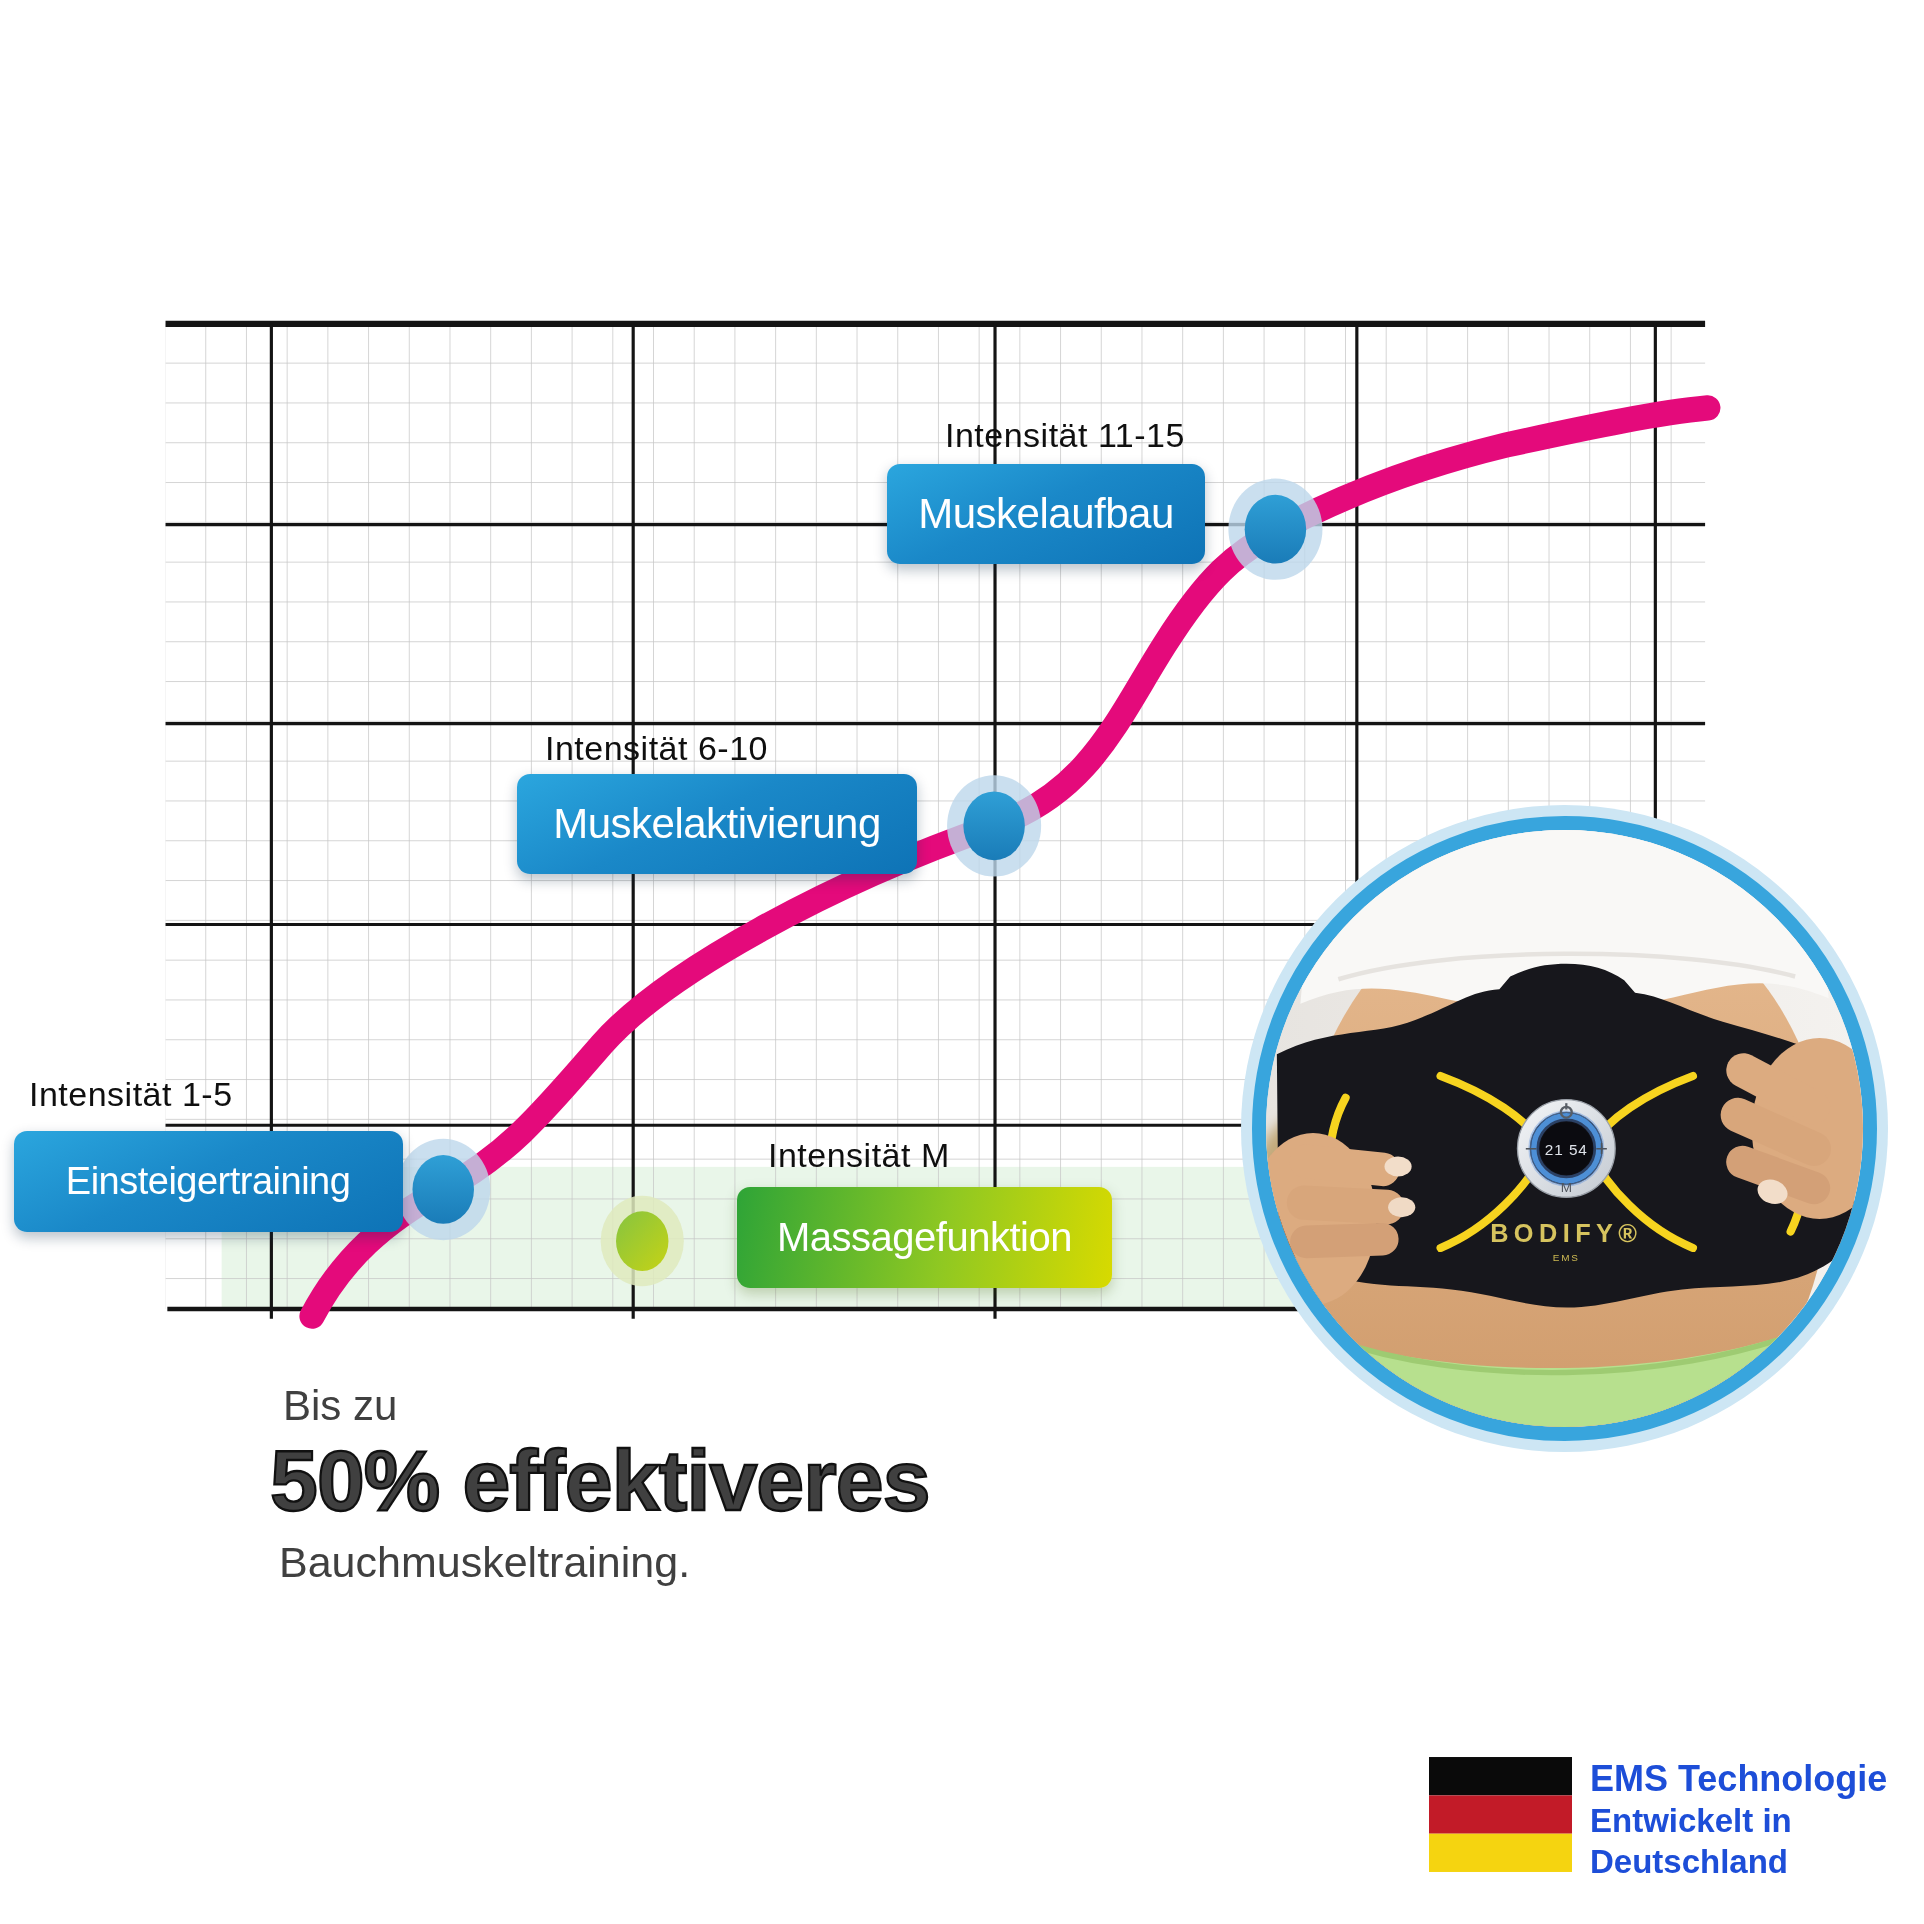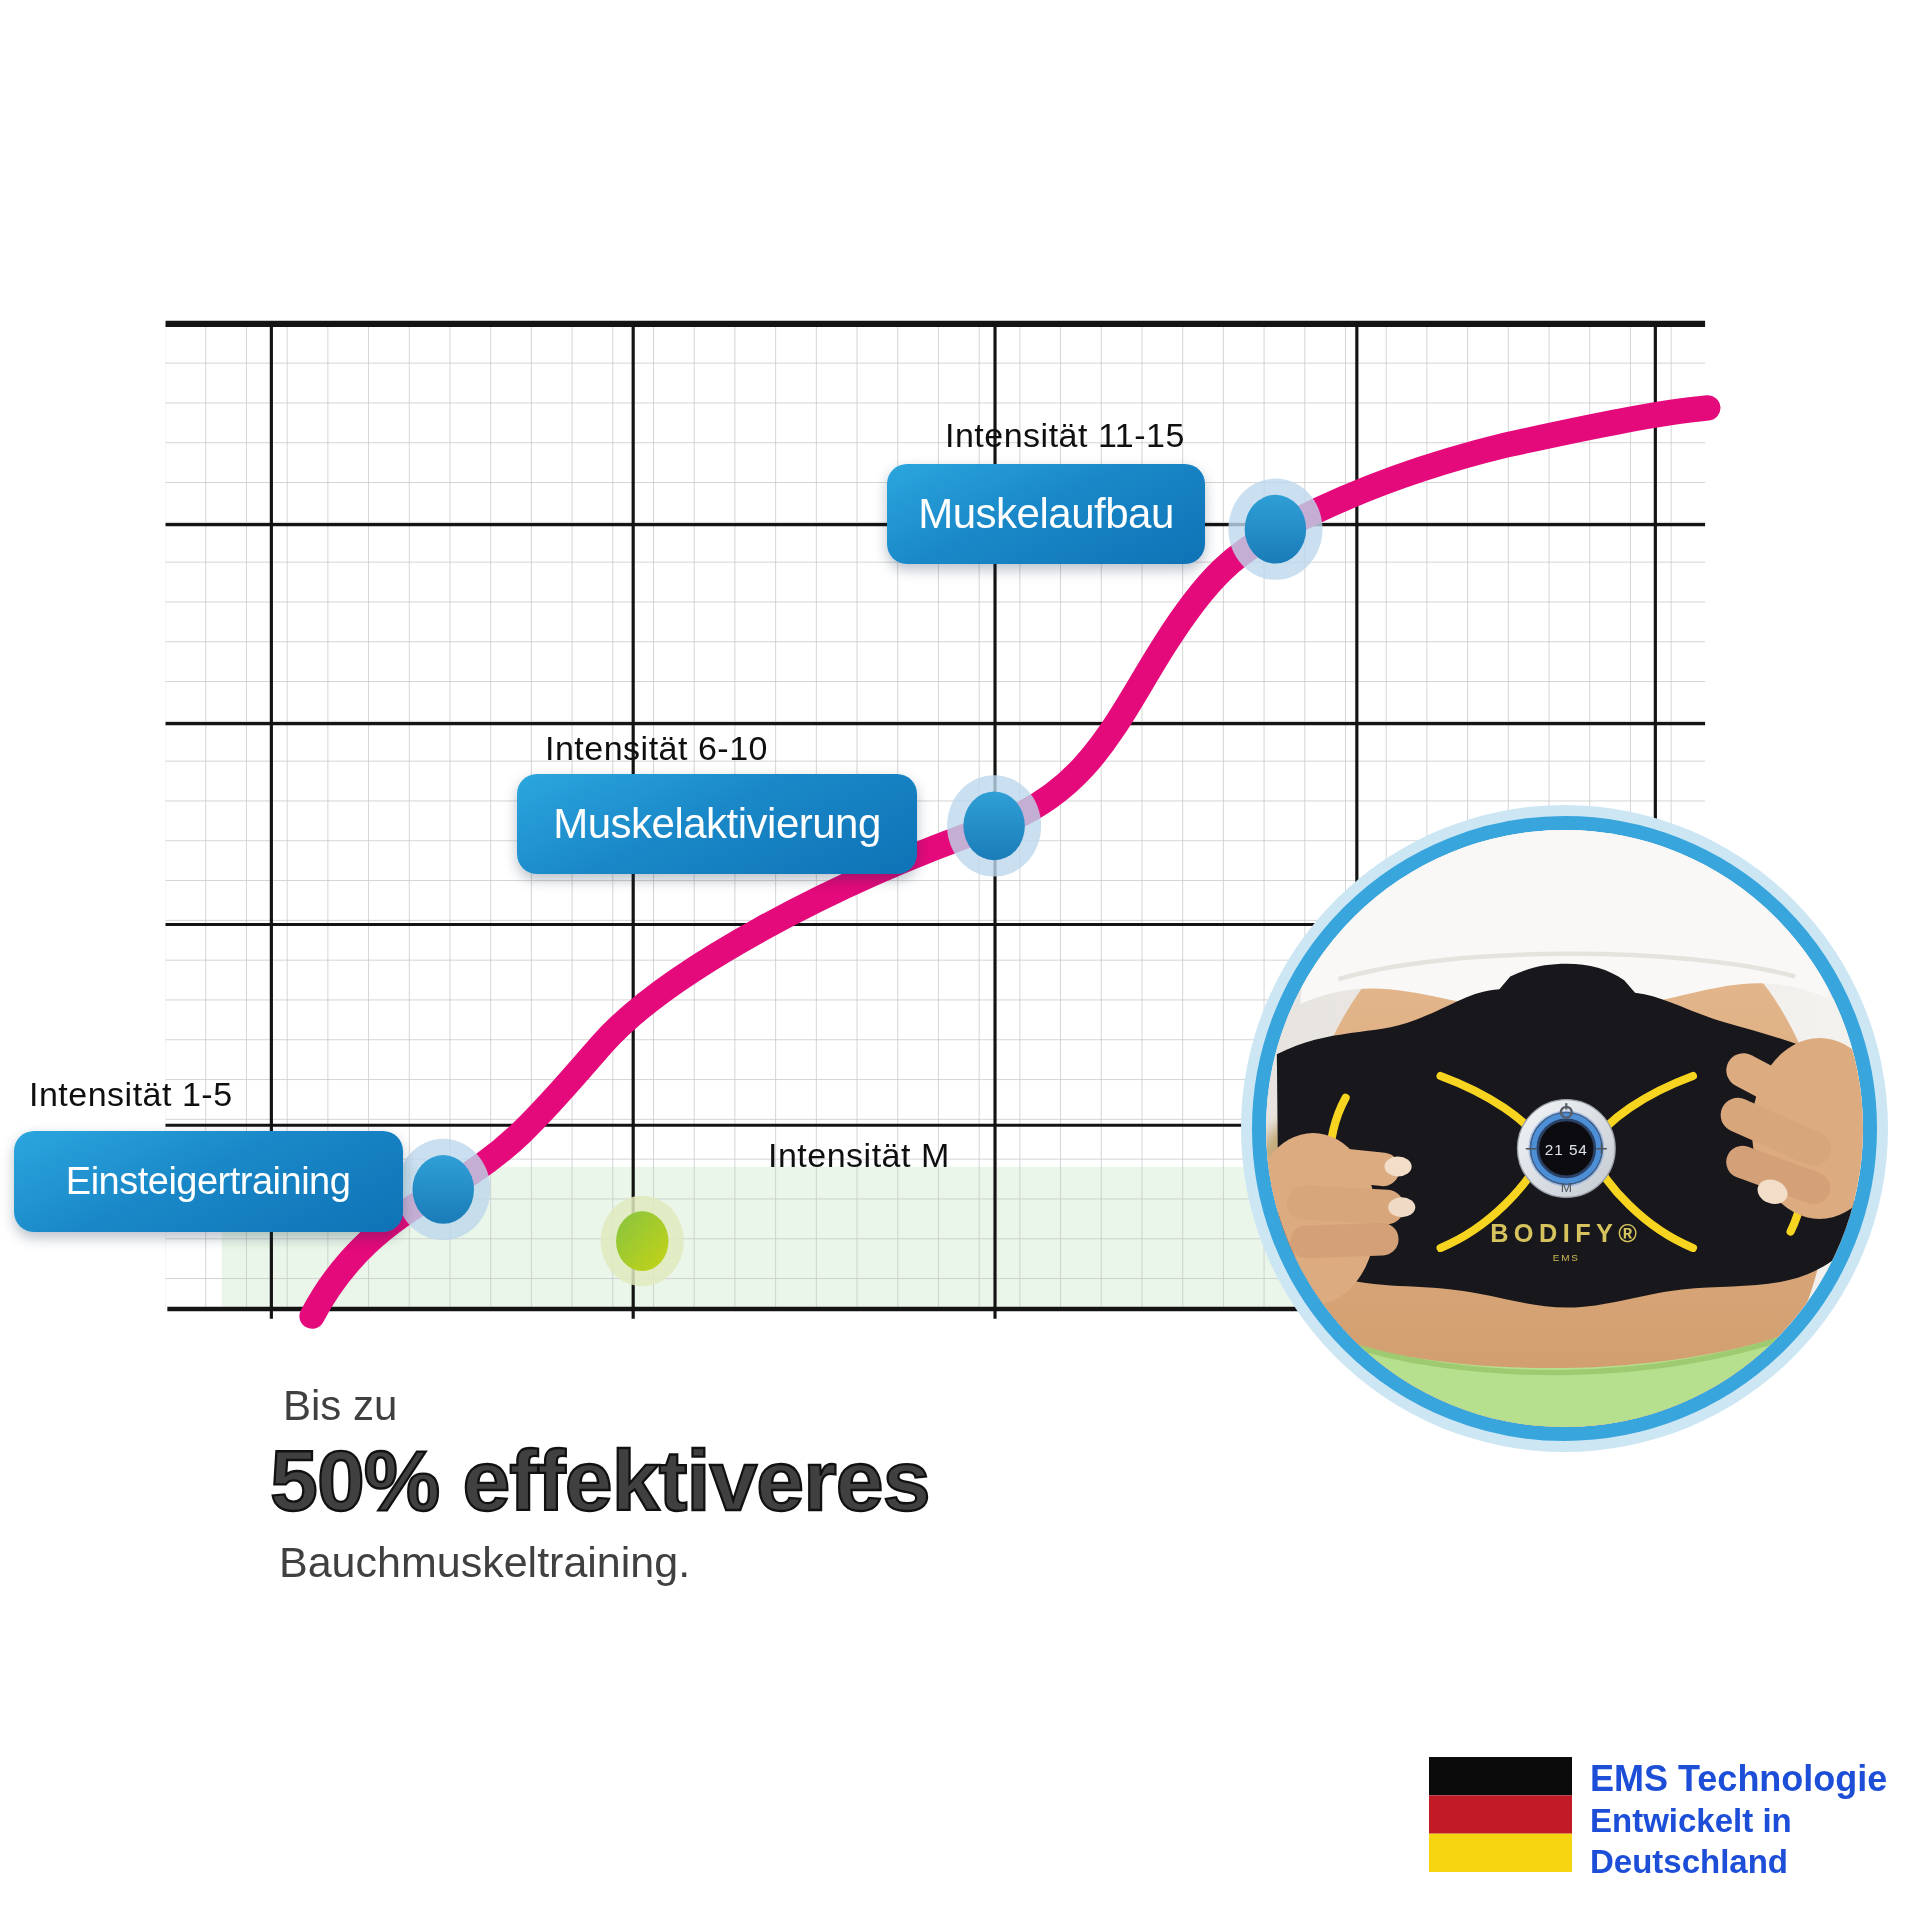--- a/index.html
+++ b/index.html
@@ -1,21 +1,21 @@
 <!DOCTYPE html>
 <html style="font-size:14.5px"><head>
 <meta charset="utf-8">
 <style>
   html,body{margin:0;padding:0;background:#ffffff;}
   body{width:1924px;height:1924px;overflow:hidden;font-family:"Liberation Sans",sans-serif;}
   #stage{position:relative;width:1924px;height:1924px;background:#ffffff;}
   #chart-svg{position:absolute;left:0;top:0;}
 
   .ilabel{position:absolute;font-size:34px;font-weight:500;color:#0f0f0f;white-space:nowrap;letter-spacing:0.5px;}
-  .stage-box{position:absolute;border-radius:20px;display:flex;align-items:center;justify-content:center;
+  .stage-box{position:absolute;border-radius:13px;display:flex;align-items:center;justify-content:center;
              color:#ffffff;white-space:nowrap;letter-spacing:-0.5px;
              box-shadow:0 5.4px 12.7px rgba(10,40,70,.28);}
   .blue-box{background:linear-gradient(155deg,#2ba6de 0%,#1a88c8 45%,#0e73b6 100%);}
   .green-box{background:linear-gradient(100deg,#2ea437 0%,#8fc822 55%,#d8da00 100%);
              box-shadow:0 5.4px 12.7px rgba(60,90,0,.25);}
   #box-einsteiger{left:13.6px;top:1131px;width:389px;height:101px;font-size:38px;}
   #box-aktivierung{left:517px;top:774px;width:400px;height:100px;font-size:42px;}
   #box-aufbau{left:887px;top:464px;width:318px;height:100px;font-size:42px;}
   #box-massage{left:737px;top:1187px;width:375px;height:101px;font-size:40px;}
 
@@ -105,20 +105,21 @@
   </svg>
 
   <div class="ilabel" id="label-1">Intensität 1-5</div>
   <div class="ilabel" id="label-2">Intensität 6-10</div>
   <div class="ilabel" id="label-3">Intensität 11-15</div>
   <div class="ilabel" id="label-4">Intensität M</div>
 
   <div class="stage-box blue-box" id="box-einsteiger">Einsteigertraining</div>
   <div class="stage-box blue-box" id="box-aktivierung">Muskelaktivierung</div>
   <div class="stage-box blue-box" id="box-aufbau">Muskelaufbau</div>
+  <div class="stage-box green-box" id="box-massage">Massagefunktion</div>
 
   <div id="photo">
     <svg width="597" height="597" viewBox="0 0 660 660">
       <defs>
         <linearGradient id="skinGrad" x1="0" y1="0" x2="0" y2="1">
           <stop offset="0" stop-color="#e7bb91"></stop>
             <stop offset="1" stop-color="#cd9868"></stop>
         </linearGradient>
         <linearGradient id="chromeGrad" x1="0" y1="0" x2="1" y2="1">
           <stop offset="0" stop-color="#f4f6f8"></stop>

